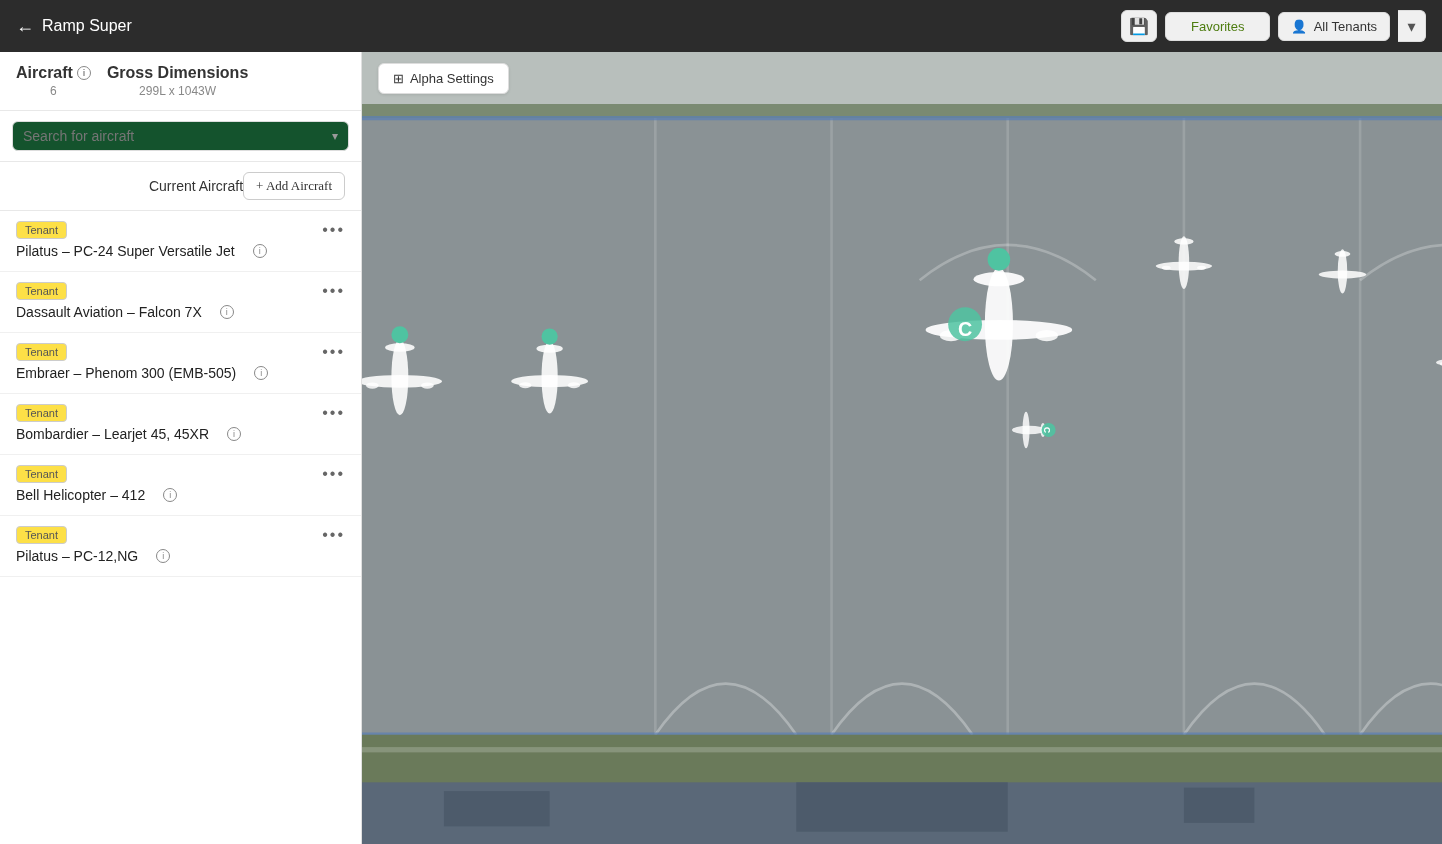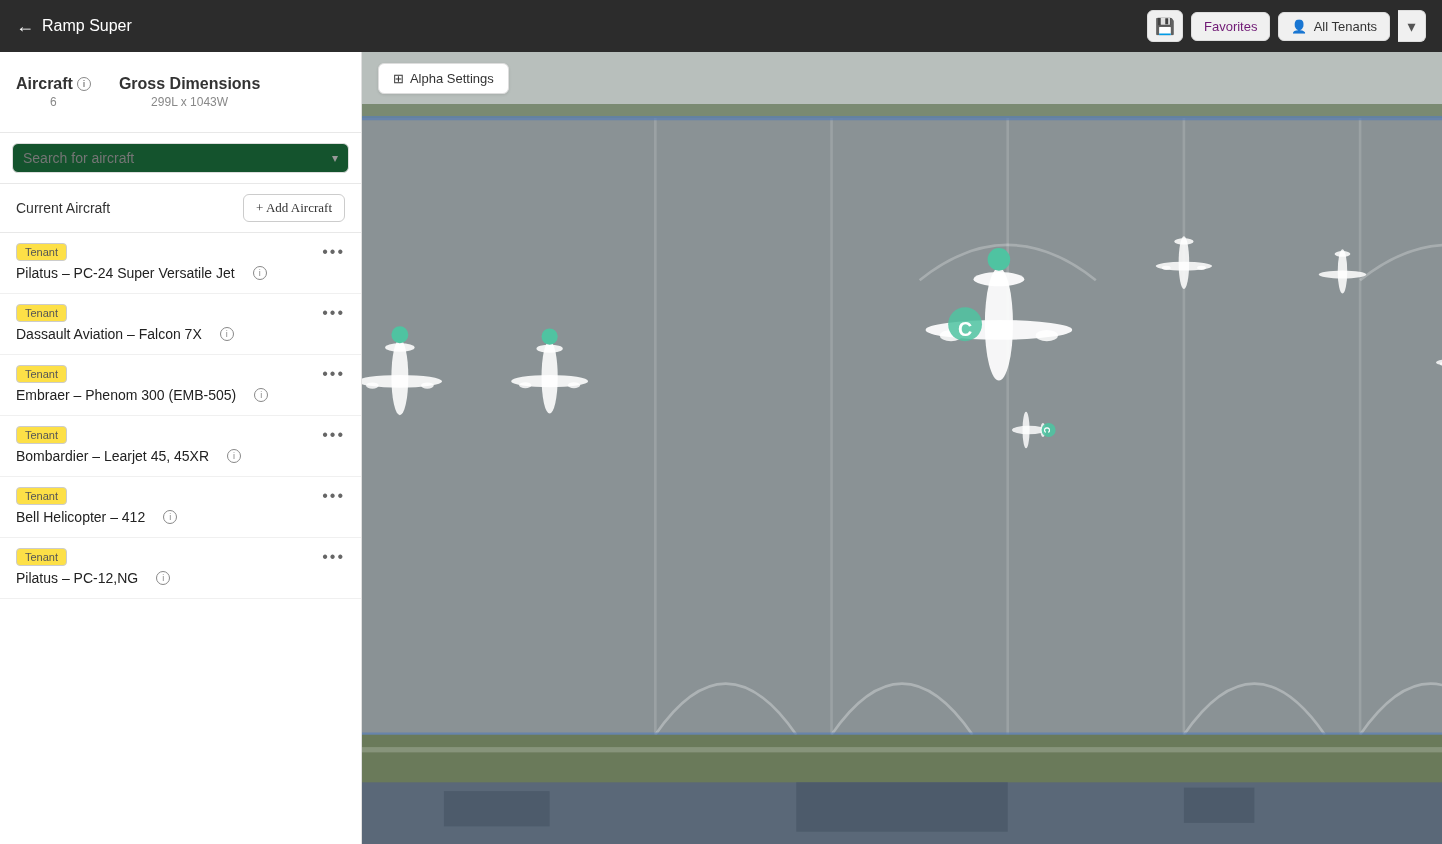--- a/index.html
+++ b/index.html
@@ -30,27 +30,27 @@
     }
     .top-bar-right {
       display: flex;
       align-items: center;
       gap: 8px;
     }
     .btn-icon {
       background: #f0f0f0;
       border: 1px solid #ddd;
       border-radius: 6px;
-      padding: 6px 12px;
+      padding: 6px 25px;
       cursor: pointer;
       display: flex;
       align-items: center;
       gap: 6px;
       font-size: 13px;
-      color: #701a75;
+      color: #4d7c0f;
     }
     .btn-save {
       background: #f0f0f0;
       border: 1px solid #ddd;
       border-radius: 6px;
       width: 36px;
       height: 32px;
       display: flex;
       align-items: center;
       justify-content: center;
@@ -96,24 +96,24 @@
       width: 362px;
       flex-shrink: 0;
       background: #fff;
       border-right: 1px solid #e0e0e0;
       display: flex;
       flex-direction: column;
       overflow: hidden;
     }
 
     .sidebar-header {
-      padding: 23px 16px;
+      padding: 12px 16px;
       border-bottom: 1px solid #e8e8e8;
       display: flex;
-      gap: 28px;
+      gap: 16px;
     }
     .sidebar-tab {
       display: flex;
       flex-direction: column;
       align-items: center;
       cursor: pointer;
     }
     .sidebar-tab-label {
       font-size: 16px;
       font-weight: 600;
@@ -162,21 +162,21 @@
       background: transparent;
     }
     .search-chevron {
       color: #999;
       font-size: 12px;
     }
 
     .current-aircraft-header {
       display: flex;
       align-items: center;
-      justify-content: space-between;
+      justify-content: flex-end;
       padding: 10px 16px;
       border-bottom: 1px solid #e8e8e8;
     }
     .current-aircraft-label {
       font-size: 14px;
       font-weight: 500;
       color: #333;
     }
     .add-aircraft-btn {
       background: #fff;

